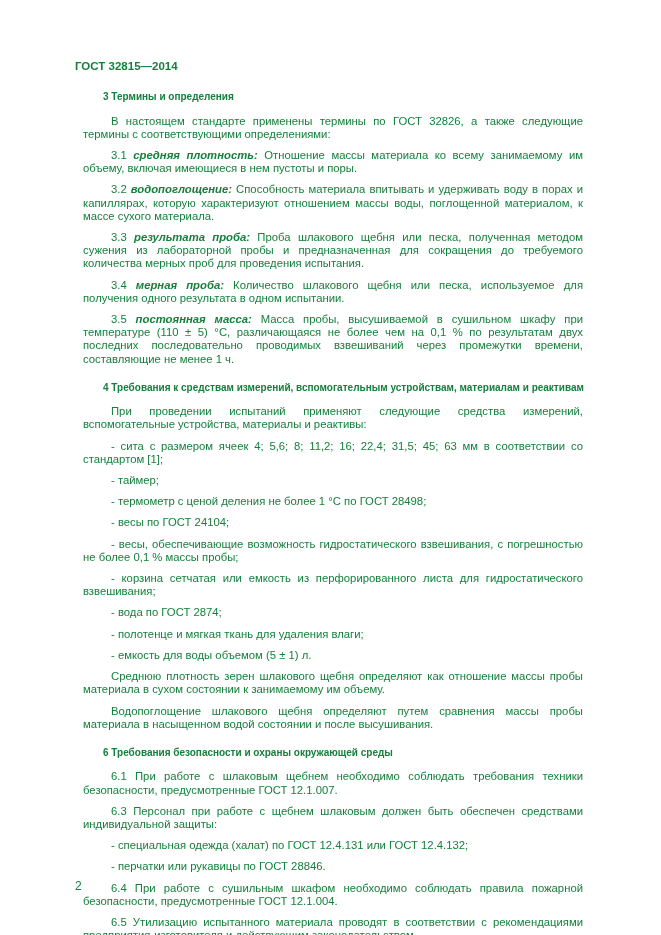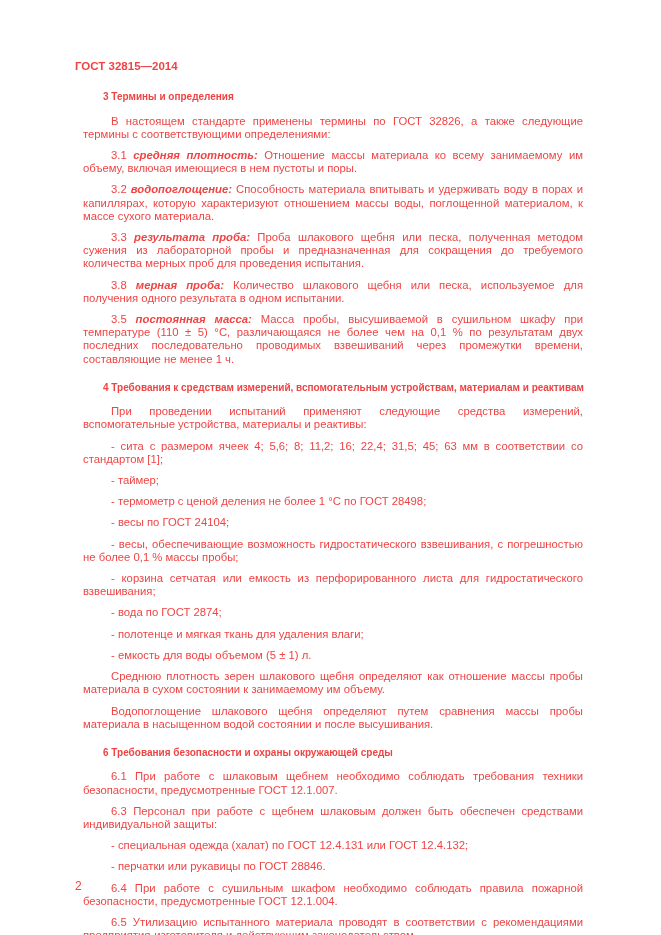--- a/index.html
+++ b/index.html
@@ -6,21 +6,21 @@
     margin: 0;
     padding: 0;
     background: #ffffff;
   }
   .page {
     position: relative;
     width: 661px;
     height: 935px;
     background: #ffffff;
     font-family: "Liberation Sans", sans-serif;
-    color: #ef4444;
+    color: #15803d;
     overflow: hidden;
   }
   .doc-header {
     position: absolute;
     top: 60px;
     left: 75px;
     font-size: 11.5px;
     font-weight: bold;
   }
   .content {
@@ -63,21 +63,21 @@
 <div class="page">
   <div class="doc-header">ГОСТ 32815—2014</div>
 
   <div class="content">
       <section>
         <h2 class="sec-title">3 Термины и определения</h2>
         <p class="para"><span>В настоящем стандарте применены термины по ГОСТ 32826, а также следующие термины с соответствующими определениями:</span></p>
         <p class="para"><span>3.1 </span><span class="bold">средняя плотность:</span><span> Отношение массы материала ко всему занимаемому им объему, включая имеющиеся в нем пустоты и поры.</span></p>
         <p class="para"><span>3.2 </span><span class="bold">водопоглощение:</span><span> Способность материала впитывать и удерживать воду в порах и капиллярах, которую характеризуют отношением массы воды, поглощенной материалом, к массе сухого материала.</span></p>
         <p class="para"><span>3.3 </span><span class="bold">результата проба:</span><span> Проба шлакового щебня или песка, полученная методом сужения из лабораторной пробы и предназначенная для сокращения до требуемого количества мерных проб для проведения испытания.</span></p>
-        <p class="para"><span>3.8 </span><span class="bold">мерная проба:</span><span> Количество шлакового щебня или песка, используемое для получения одного результата в одном испытании.</span></p>
+        <p class="para"><span>3.4 </span><span class="bold">мерная проба:</span><span> Количество шлакового щебня или песка, используемое для получения одного результата в одном испытании.</span></p>
         <p class="para"><span>3.5 </span><span class="bold">постоянная масса:</span><span> Масса пробы, высушиваемой в сушильном шкафу при температуре (110 ± 5) °С, различающаяся не более чем на 0,1 % по результатам двух последних последовательно проводимых взвешиваний через промежутки времени, составляющие не менее 1 ч.</span></p>
       </section>
       <section>
         <h2 class="sec-title">4 Требования к средствам измерений, вспомогательным устройствам, материалам и реактивам</h2>
         <p class="para"><span>При проведении испытаний применяют следующие средства измерений, вспомогательные устройства, материалы и реактивы:</span></p>
         <p class="para"><span>- сита с размером ячеек 4; 5,6; 8; 11,2; 16; 22,4; 31,5; 45; 63 мм в соответствии со стандартом [1];</span></p>
         <p class="para"><span>- таймер;</span></p>
         <p class="para"><span>- термометр с ценой деления не более 1 °С по ГОСТ 28498;</span></p>
         <p class="para"><span>- весы по ГОСТ 24104;</span></p>
         <p class="para"><span>- весы, обеспечивающие возможность гидростатического взвешивания, с погрешностью не более 0,1 % массы пробы;</span></p>

